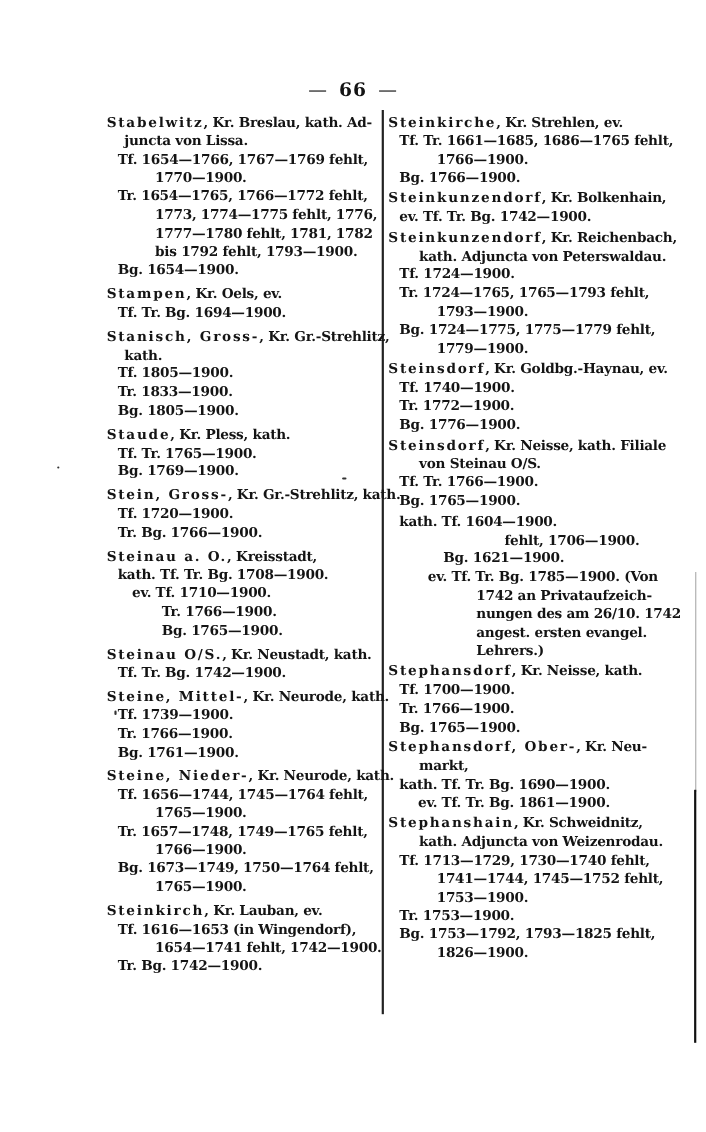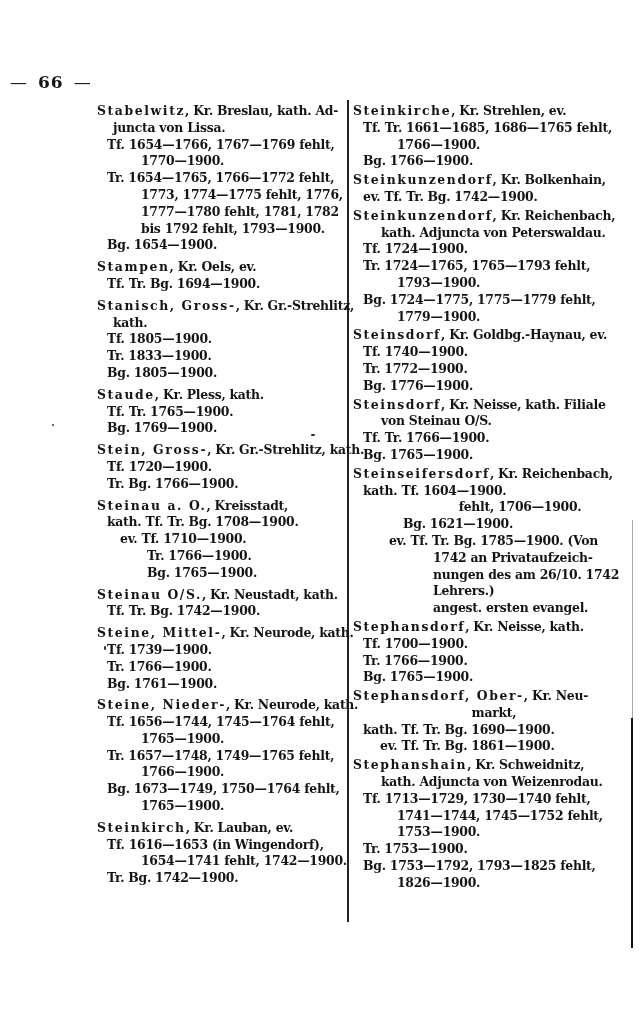--- a/index.html
+++ b/index.html
@@ -1,18 +1,18 @@
 <!DOCTYPE html>
 <html><head>
 <meta charset="utf-8">
 <style>
   html, body { margin: 0; padding: 0; background: #ffffff; }
   body { width: 642px; height: 1029px; position: relative; overflow: hidden;
          font-family: "DejaVu Serif", "Liberation Serif", serif; color: #141414; }
-  .page-number { position: absolute; top: 72px; left: 0; width: 642px; text-align: left;
+  .page-number { position: absolute; top: 72px; left: 0; width: 642px; text-align: center;
                  font-size: 17px; font-weight: bold; letter-spacing: 1px; }
   .page-number .dash { font-weight: normal; margin: 0 10px; }
   .col { position: absolute; top: 103px; }
   .col-left { left: 97px; width: 246px; }
   .col-right { left: 353px; width: 254px; }
   .divider { position: absolute; left: 347px; top: 100px; width: 1.5px; height: 822px; background: #222; }
   .edge-faint { position: absolute; left: 632px; top: 520px; width: 1px; height: 200px; background: #aaa; }
   .edge-dark { position: absolute; left: 631px; top: 718px; width: 2px; height: 230px; background: #111; }
   .entry { margin-bottom: 5px; }
   .col-right .entry { margin-bottom: 2px; }
@@ -148,41 +148,40 @@
   </div>
 
   <div class="entry">
     <div class="line hd"><span class="name">Steinsdorf</span><span>, Kr. Neisse, kath. Filiale</span></div>
     <div class="line cont" style="padding-left:28px;">von Steinau O/S.</div>
     <div class="line sub">Tf. Tr. 1766—1900.</div>
     <div class="line sub">Bg. 1765—1900.</div>
   </div>
 
   <div class="entry">
-    <div class="line hd"><span class="name">Steinseifersdorf</span><span>, Kr. Reichenbach,</span></div>
     <div class="line sub">kath. Tf. 1604—1900.</div>
     <div class="line" style="padding-left:80px;text-align:center;">fehlt, 1706—1900.</div>
     <div class="line" style="padding-left:50px;">Bg. 1621—1900.</div>
     <div class="line" style="padding-left:27px;text-align:center;">ev. Tf. Tr. Bg. 1785—1900. (Von</div>
     <div class="line" style="padding-left:80px;">1742 an Privataufzeich-</div>
     <div class="line" style="padding-left:80px;">nungen des am 26/10. 1742</div>
+    <div class="line" style="padding-left:80px;">angest. ersten evangel.</div>
     <div class="line" style="padding-left:80px;">Lehrers.)</div>
-    <div class="line" style="padding-left:80px;">angest. ersten evangel.</div>
   </div>
 
   <div class="entry">
     <div class="line hd"><span class="name">Stephansdorf</span><span>, Kr. Neisse, kath.</span></div>
     <div class="line sub">Tf. 1700—1900.</div>
     <div class="line sub">Tr. 1766—1900.</div>
     <div class="line sub">Bg. 1765—1900.</div>
   </div>
 
   <div class="entry">
     <div class="line hd"><span class="name">Stephansdorf, Ober-</span><span>, Kr. Neu-</span></div>
-    <div class="line cont" style="padding-left:28px;text-align:center;">markt,</div>
+    <div class="line cont" style="padding-left:28px;">markt,</div>
     <div class="line sub">kath. Tf. Tr. Bg. 1690—1900.</div>
     <div class="line" style="padding-left:27px;">ev. Tf. Tr. Bg. 1861—1900.</div>
   </div>
 
   <div class="entry">
     <div class="line hd"><span class="name">Stephanshain</span><span>, Kr. Schweidnitz,</span></div>
     <div class="line cont" style="padding-left:28px;">kath. Adjuncta von Weizenrodau.</div>
     <div class="line sub">Tf. 1713—1729, 1730—1740 fehlt,</div>
     <div class="line sub-cont">1741—1744, 1745—1752 fehlt,</div>
     <div class="line sub-cont">1753—1900.</div>

